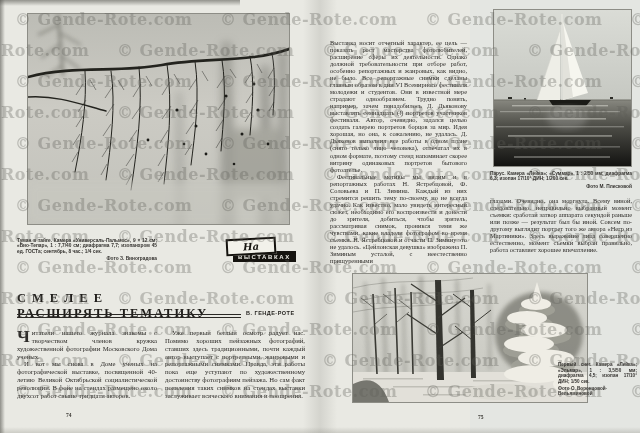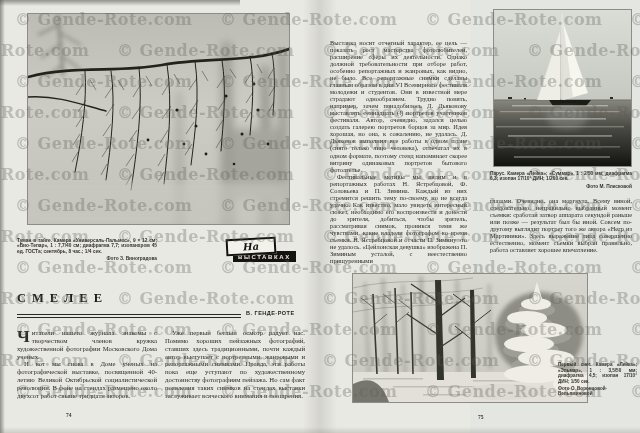--- a/index.html
+++ b/index.html
@@ -140,20 +140,21 @@
   </div>
 </div>
 
 <div class="abs badge-white" style="left:226px;top:238px;">
   <span class="badge-script">На</span>
 </div>
 <div class="abs badge-black" style="left:233px;top:251px;">ВЫСТАВКАХ</div>
 
 <div class="abs headline" style="left:17px;top:285px;margin-top:6px;">
   <div class="l1">СМЕЛЕЕ</div>
+  <div class="l2">РАСШИРЯТЬ ТЕМАТИКУ</div>
 </div>
 
 <div class="abs rule-double" style="left:17px;top:314px;width:224px;"></div>
 <div class="sc" style="left:246px;top:310px;width:120px;">
   <div class="byline">В. ГЕНДЕ-РОТЕ</div>
 </div>
 
 <div class="sc" style="left:17px;top:329px;width:576px;">
   <div class="cols body-text" style="width:576px;font-size:13.4px;line-height:15.6px;">
     <div class="col" style="width:280px;">

